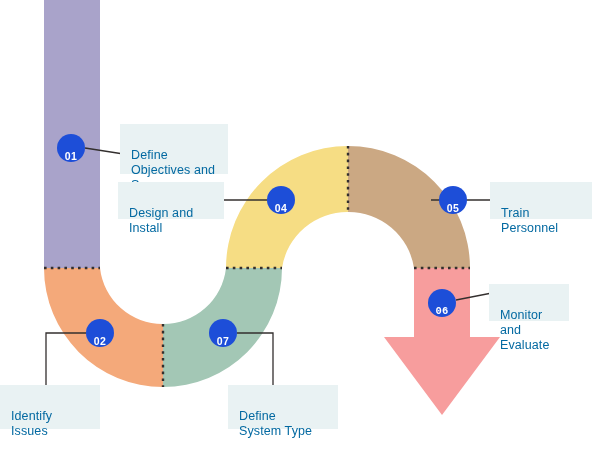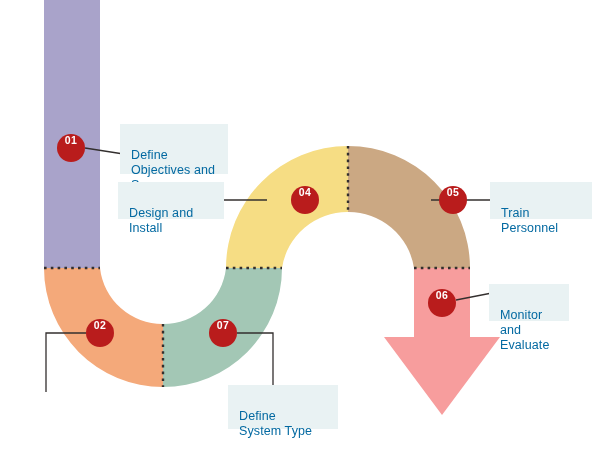--- a/index.html
+++ b/index.html
@@ -35,26 +35,26 @@
     padding: 9px 11px 3px 11px;
     box-sizing: border-box;
     white-space: pre-line;
     letter-spacing: 0.1px;
   }
   .badge-num {
     position: absolute;
     width: 28px;
     height: 28px;
     border-radius: 50%;
-    background: #b91c1c;
+    background: #1d4ed8;
     color: #ffffff;
     font-size: 10.5px;
     font-weight: bold;
     display: flex;
-    align-items: flex-start;
+    align-items: flex-end;
     justify-content: center;
     letter-spacing: 0.3px;
   }
 </style>
 </head>
 <body>
 
 <div id="stage">
 
   <svg id="flow-svg" viewBox="0 0 600 450">
@@ -93,20 +93,24 @@
 
     <line x1="456" y1="300" x2="497" y2="292" stroke="#332f2e" stroke-width="1.3"></line>
   </svg>
 
   <div class="label-box" style="left:120px; top:124px; width:108px; height:50px;">
     <span>Define
 Objectives and
 Scope</span>
   </div>
 
+  <div class="label-box" style="left:0px; top:385px; width:100px; height:44px;">
+    <span>Identify
+Issues</span>
+  </div>
 
   <div class="label-box" style="left:228px; top:385px; width:110px; height:44px;">
     <span>Define
 System Type</span>
   </div>
 
   <div class="label-box" style="left:118px; top:182px; width:106px; height:37px;">
     <span>Design and
 Install</span>
   </div>
@@ -126,25 +130,25 @@
   </div>
 
   <div class="badge-num" style="left:86px; top:319px;">
     <span>02</span>
   </div>
 
   <div class="badge-num" style="left:209px; top:319px;">
     <span>07</span>
   </div>
 
-  <div class="badge-num" style="left:267px; top:186px;margin-left:24px;">
+  <div class="badge-num" style="left:267px; top:186px;">
     <span>04</span>
   </div>
 
   <div class="badge-num" style="left:403px; top:186px;margin-left:36px;">
     <span>05</span>
   </div>
 
-  <div class="badge-num" style="left:428px; top:289px;">
+  <div class="badge-num" style="left:428px; top:289px;font-family:Liberation Mono, monospace;">
     <span>06</span>
   </div>
 
 </div>
 
 </body></html>

